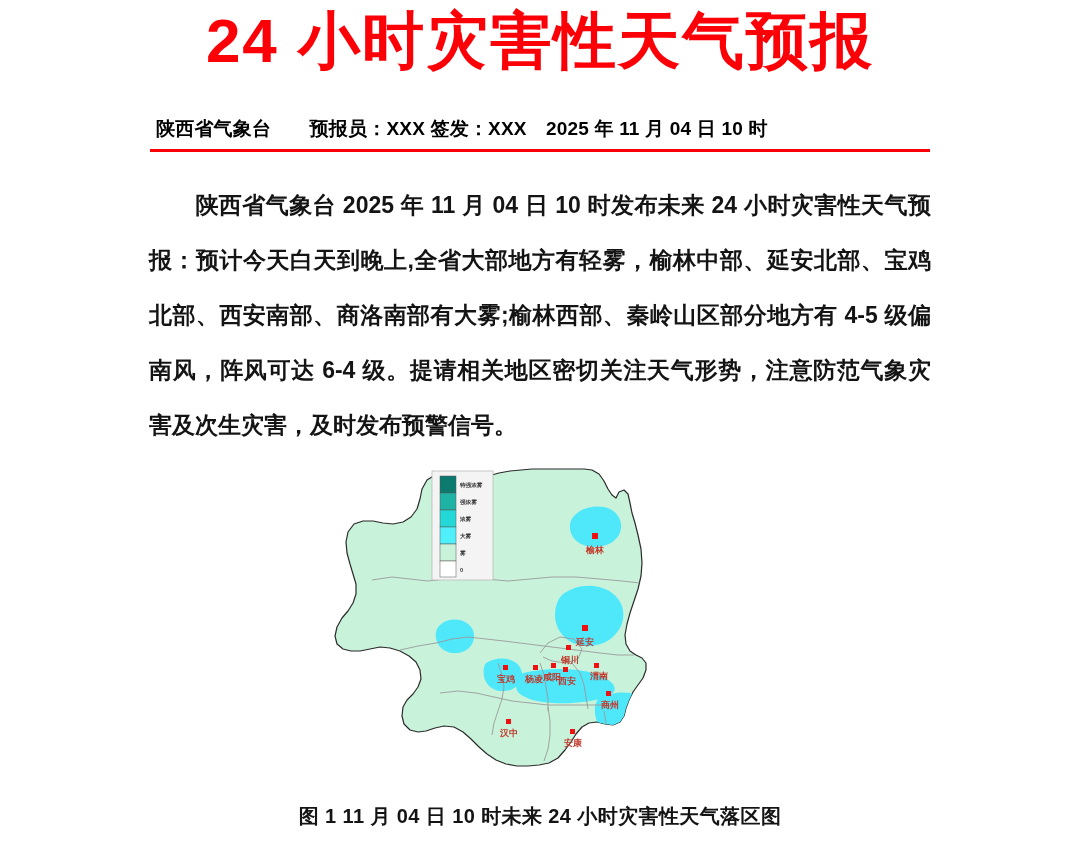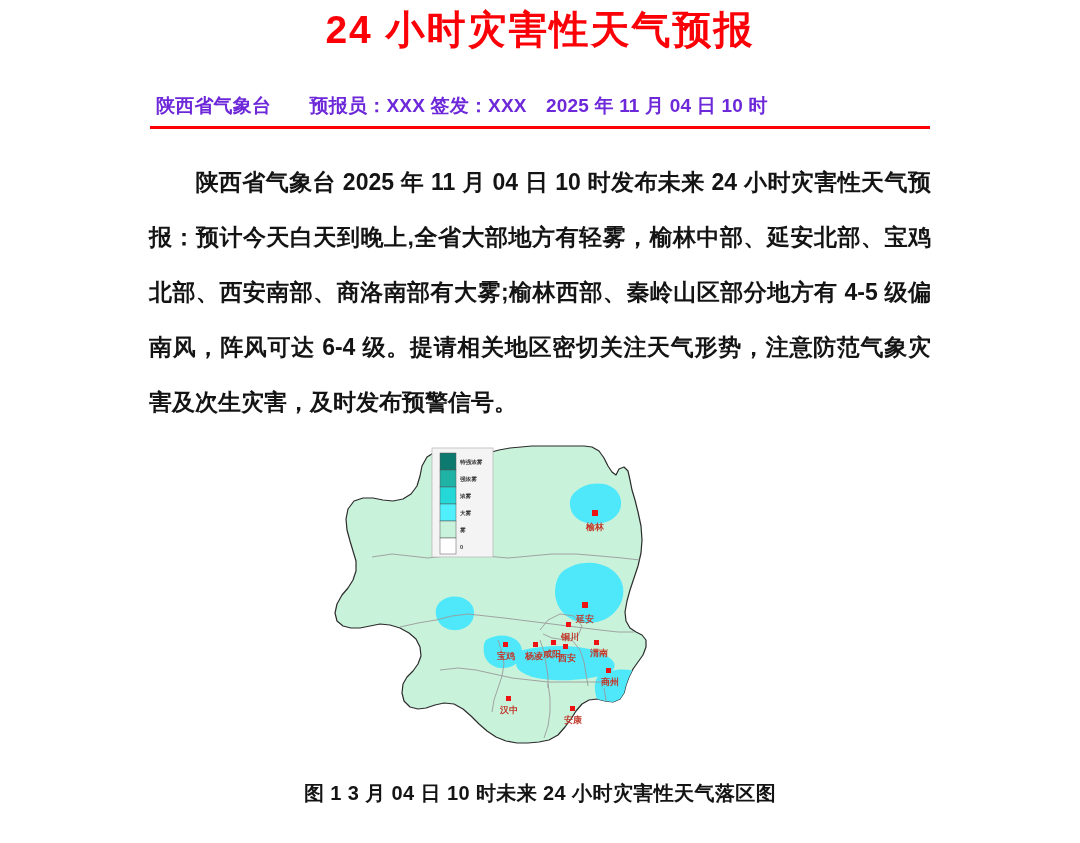--- a/index.html
+++ b/index.html
@@ -14,37 +14,37 @@
     font-family: "Liberation Sans", "DejaVu Sans", sans-serif;
     color: #1a1a1a;
     overflow: hidden;
     position: relative;
   }
 
   
   .doc-title {
     color: #fb0007;
     font-weight: bold;
-    font-size: 39px;
+    font-size: 62px;
     text-align: center;
     letter-spacing: 2px;
     line-height: 1;
     padding-top: 10px;
     white-space: nowrap;
   }
 
   
   .header-block {
     margin: 44px auto 0 auto;
     width: 780px;
   }
   .header-line {
     font-size: 19px;
     font-weight: 600;
-    color: #6d28d9;
+    color: #000000;
     white-space: nowrap;
     letter-spacing: 0.2px;
     padding-left: 6px;
     padding-bottom: 7px;
   }
   .header-rule {
     height: 3px;
     background: #fb0007;
     width: 100%;
   }
@@ -322,13 +322,13 @@
           <g>
             <rect x="440" y="94" width="16" height="16" fill="#ffffff" stroke="#555" stroke-width="0.5"></rect>
             <text class="lg-text" x="460" y="105">0</text>
           </g>
         </g>
       </g>
     </svg>
   </div>
 </div>
 
-<div class="fig-caption">图 1 3 月 04 日 10 时未来 24 小时灾害性天气落区图</div>
+<div class="fig-caption">图 1 11 月 04 日 10 时未来 24 小时灾害性天气落区图</div>
 
 </body></html>

